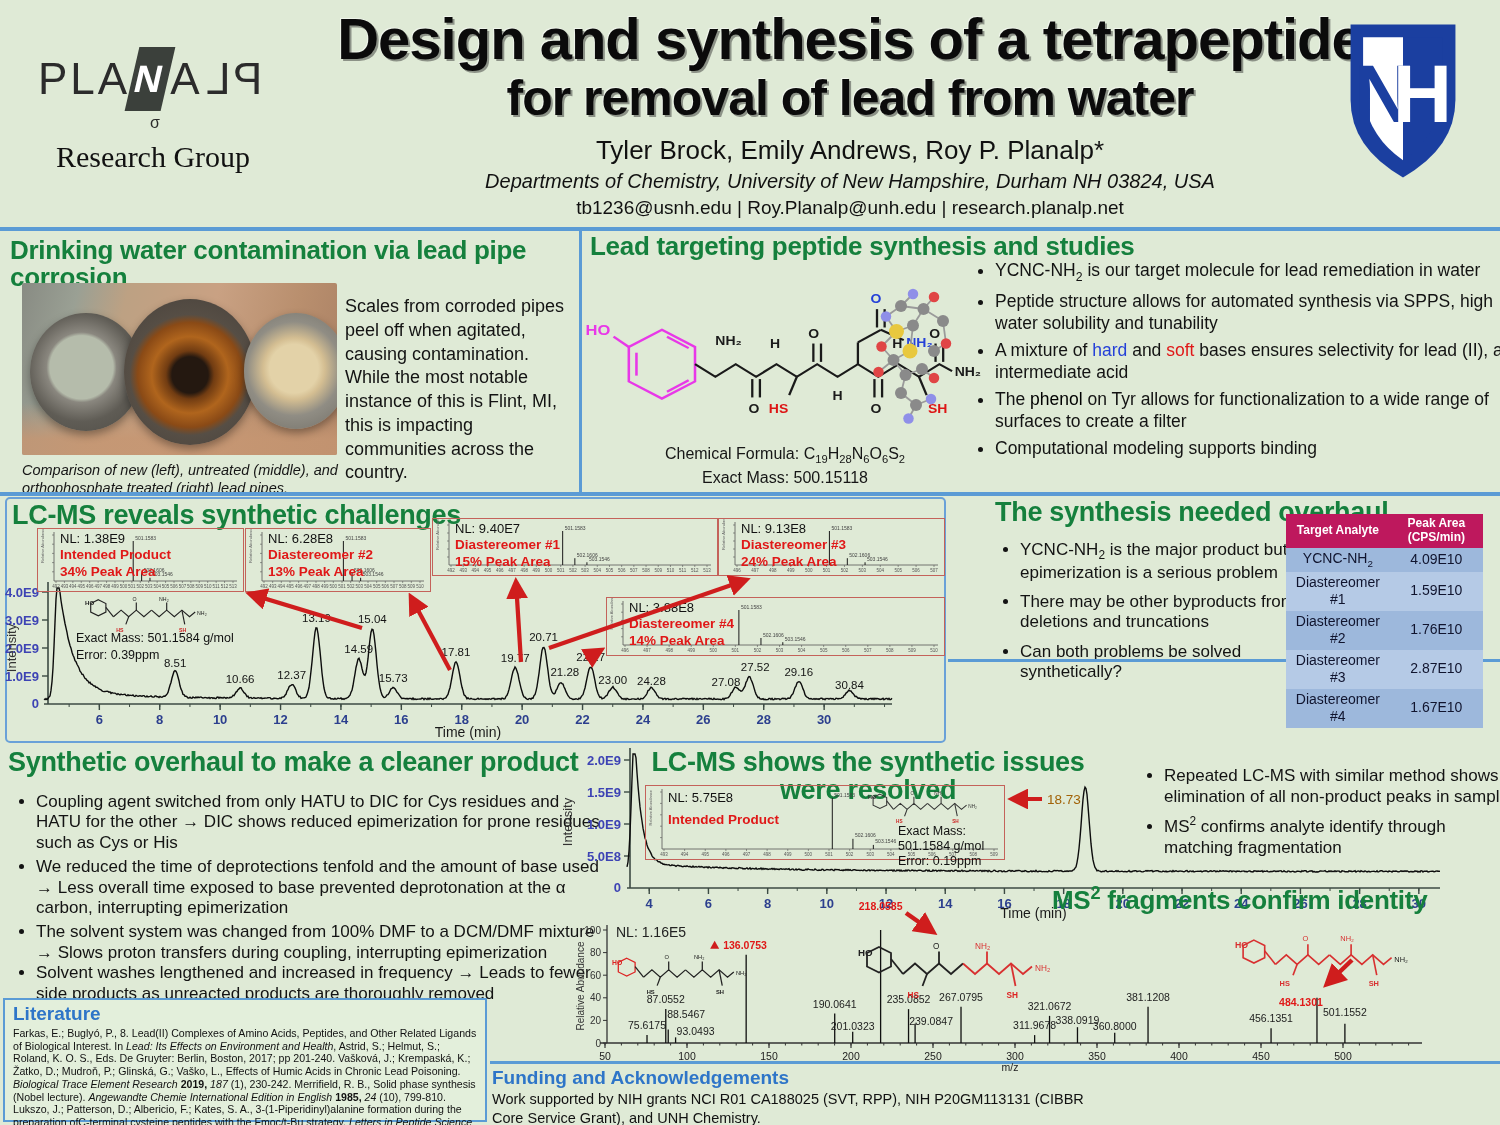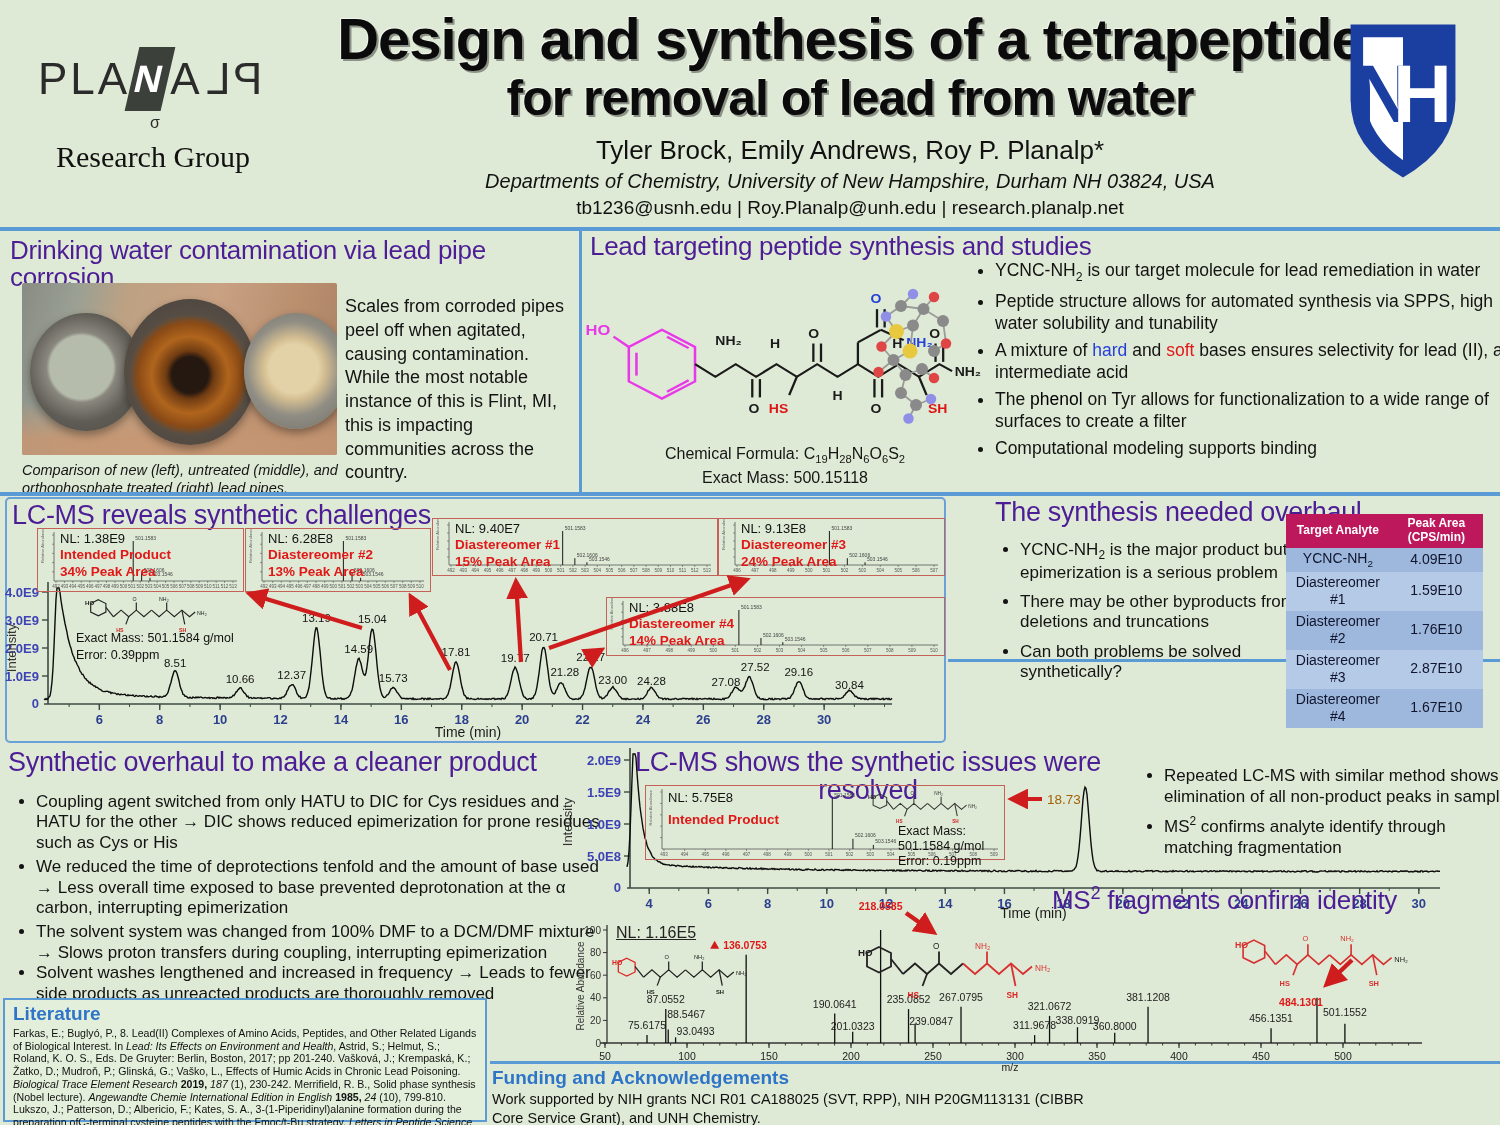--- a/index.html
+++ b/index.html
@@ -1,19 +1,19 @@
 <!DOCTYPE html>
 <html><head>
 <meta charset="utf-8">
 <style>
   html,body{margin:0;padding:0;}
   body{width:1500px;height:1125px;position:relative;background:#dfead6;
        font-family:"Liberation Sans",sans-serif;overflow:hidden;color:#1a1a1a;}
   .abs{position:absolute;}
-  .sec-title{color:#4c1d95;font-weight:400;font-size:26px;letter-spacing:-0.3px;line-height:1.05;}
+  .sec-title{color:#15803d;font-weight:700;font-size:26px;letter-spacing:-0.3px;line-height:1.05;}
   .hrule{position:absolute;background:#5b9bd5;}
   .vrule{position:absolute;background:#5b9bd5;}
   .layer{position:absolute;left:0;top:0;pointer-events:none;}
   ul.blt{margin:0;padding-left:22px;}
   ul.blt li{margin-bottom:5px;}
   .red{color:#e01818;}
   .blue{color:#2440d8;}
   .magenta{color:#000000;}
   .inset{position:absolute;border:1.6px solid #c4625a;z-index:5;}
   .inset .itxt{position:absolute;left:22px;top:2px;z-index:6;line-height:1.25;}
@@ -602,21 +602,21 @@
   </div>
 </div>
 <div class="abs" style="left:1047px;top:792px;font-size:13.5px;color:#a16207;z-index:7;">18.73</div>
 
 <ul class="blt abs" style="left:1142px;top:766px;width:352px;font-size:17px;line-height:1.22;color:#131313;">
   <li style="margin-bottom:7px;">Repeated LC-MS with similar method shows elimination of all non-product peaks in sample</li>
   <li><span>MS</span><sup>2</sup><span> confirms analyte identify through matching fragmentation</span></li>
 </ul>
 
 <h2 class="sec-title abs" style="left:1052px;top:884px;margin:0;font-size:26px;z-index:7;"><span>MS</span><sup>2</sup><span> fragments confirm identity</span></h2>
-<div class="abs" style="left:616px;top:924px;font-size:16px;color:#222;z-index:7;text-decoration:underline;">NL: 1.16E5</div>
+<div class="abs" style="left:616px;top:924px;font-size:14px;color:#222;z-index:7;">NL: 1.16E5</div>
 
 <div class="abs" style="left:3px;top:998px;width:484px;height:124px;border:2.5px solid #5b9bd5;background:#e3efdb;box-sizing:border-box;">
   <div style="color:#2e75c8;font-size:19px;font-weight:700;margin:3px 0 2px 8px;">Literature</div>
   <p style="margin:0 8px;font-size:10.6px;line-height:1.2;color:#111;"><span>Farkas, E.; Buglyó, P., 8. Lead(II) Complexes of Amino Acids, Peptides, and Other Related Ligands of Biological Interest. In </span><span style="font-style: italic;">Lead: Its Effects on Environment and Health</span><span>, Astrid, S.;  Helmut, S.; Roland, K. O. S., Eds. De Gruyter: Berlin, Boston, 2017; pp 201-240. Vašková, J.;  Krempaská, K.;  Žatko, D.;  Mudroň, P.;  Glinská, G.; Vaško, L., Effects of Humic Acids in Chronic Lead Poisoning. </span><span style="font-style: italic;">Biological Trace Element Research</span><span> </span><span style="font-weight: bold;">2019,</span><span> </span><span style="font-style: italic;">187</span><span> (1), 230-242. Merrifield, R. B., Solid phase synthesis (Nobel lecture). </span><span style="font-style: italic;">Angewandte Chemie International Edition in English</span><span> </span><span style="font-weight: bold;">1985,</span><span> </span><span style="font-style: italic;">24</span><span> (10), 799-810. Lukszo, J.;  Patterson, D.;  Albericio, F.; Kates, S. A., 3-(1-Piperidinyl)alanine formation during the preparation ofC-terminal cysteine peptides with the Fmoc/t-Bu strategy. </span><span style="font-style: italic;">Letters in Peptide Science</span><span> </span></p>
 </div>
 
 <div class="hrule" style="left:490px;top:1061px;width:1010px;height:3px;"></div>
 <div class="abs" style="left:492px;top:1067px;font-size:19px;font-weight:700;color:#2e75c8;">Funding and Acknowledgements</div>
 <div class="abs" style="left:492px;top:1090px;width:600px;font-size:14.5px;line-height:1.3;color:#111;">Work supported by NIH grants NCI R01 CA188025 (SVT, RPP), NIH P20GM113131 (CIBBR Core Service Grant), and UNH Chemistry.</div>
 

